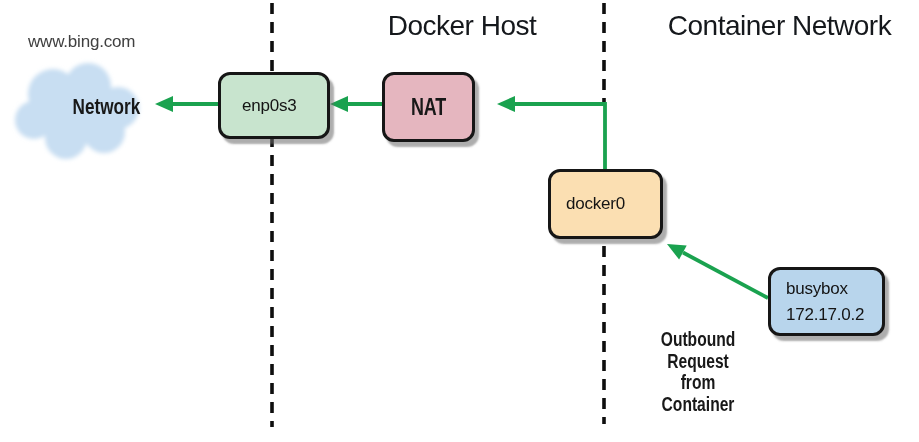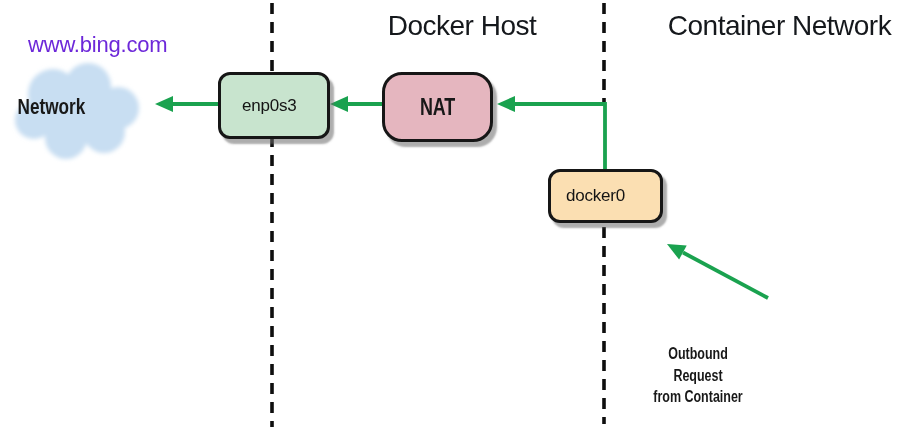--- a/index.html
+++ b/index.html
@@ -12,51 +12,51 @@
   .zone-title {
     position:absolute; top:10px; text-align:center;
     font-size:28px; line-height:32px; color:#15181c;
     letter-spacing:-0.5px;
   }
   #title-docker-host { left:352px; width:220px; }
   #title-container-network { left:657px; width:245px; }
 
   .url-label {
     position:absolute; left:28px; top:32px;
-    font-size:22px; color:#6d28d9; letter-spacing:-0.2px;
+    font-size:17px; color:#404040; letter-spacing:-0.2px;
   }
 
   .cloud-label, .cond {
     font-weight:bold; color:#181818;
     display:inline-block; transform:scaleX(0.78); transform-origin:center;
   }
   .cloud-label-wrap {
-    position:absolute; left:8px; top:94px; width:142px; text-align:left;
+    position:absolute; left:8px; top:94px; width:142px; text-align:right;
     font-size:22px;
   }
 
   .node {
     position:absolute; box-sizing:border-box;
     border:3px solid #161616; border-radius:12px;
     box-shadow:4px 5px 2px rgba(105,105,105,0.55);
     display:flex; flex-direction:column; justify-content:center;
     padding-left:15px;
     font-size:17px; line-height:26px; color:#141414;
     letter-spacing:-0.2px;
   }
   #node-enp0s3  { left:218px; top:72px;  width:112px; height:67px;padding-left:21px; }
-  #node-nat     { left:382px; top:72px;  width:111px; height:70px;
-                  align-items:center; padding-left:0;border-radius:20px; }
+  #node-nat     { left:382px; top:72px;  width:93px; height:70px;
+                  align-items:center; padding-left:0; }
   #node-nat .cond { font-size:23px; }
-  #node-docker0 { left:548px; top:169px; width:115px; height:54px; }
+  #node-docker0 { left:548px; top:169px; width:115px; height:70px; }
   #node-busybox { left:768px; top:267px; width:117px; height:69px; }
 
   .annotation {
-    position:absolute; left:628px; top:343px; width:140px;
-    text-align:center; font-size:16px; line-height:21.5px;
+    position:absolute; left:628px; top:329px; width:140px;
+    text-align:center; font-size:20px; line-height:21.5px;
   }
   .annotation .cond { display:block; transform:scaleX(0.78); }
 </style>
 </head>
 <body>
 
 <div class="canvas">
 
   <svg class="layer" width="919" height="442" viewBox="0 0 919 442">
 
@@ -115,20 +115,24 @@
   </div>
 
   <div class="node" id="node-nat" style="background-color: rgb(229, 182, 191);">
     <span class="cond">NAT</span>
   </div>
 
   <div class="node" id="node-docker0" style="background-color: rgb(251, 223, 178);">
     <div>docker0</div>
   </div>
 
+  <div class="node" id="node-busybox" style="background-color: rgb(184, 213, 236);">
+    <div>busybox</div>
+    <div>172.17.0.2</div>
+  </div>
 
   <div class="annotation">
     <span class="cond">Outbound</span>
     <span class="cond">Request</span>
     <span class="cond">from Container</span>
   </div>
 
 </div>
 
 </body></html>

